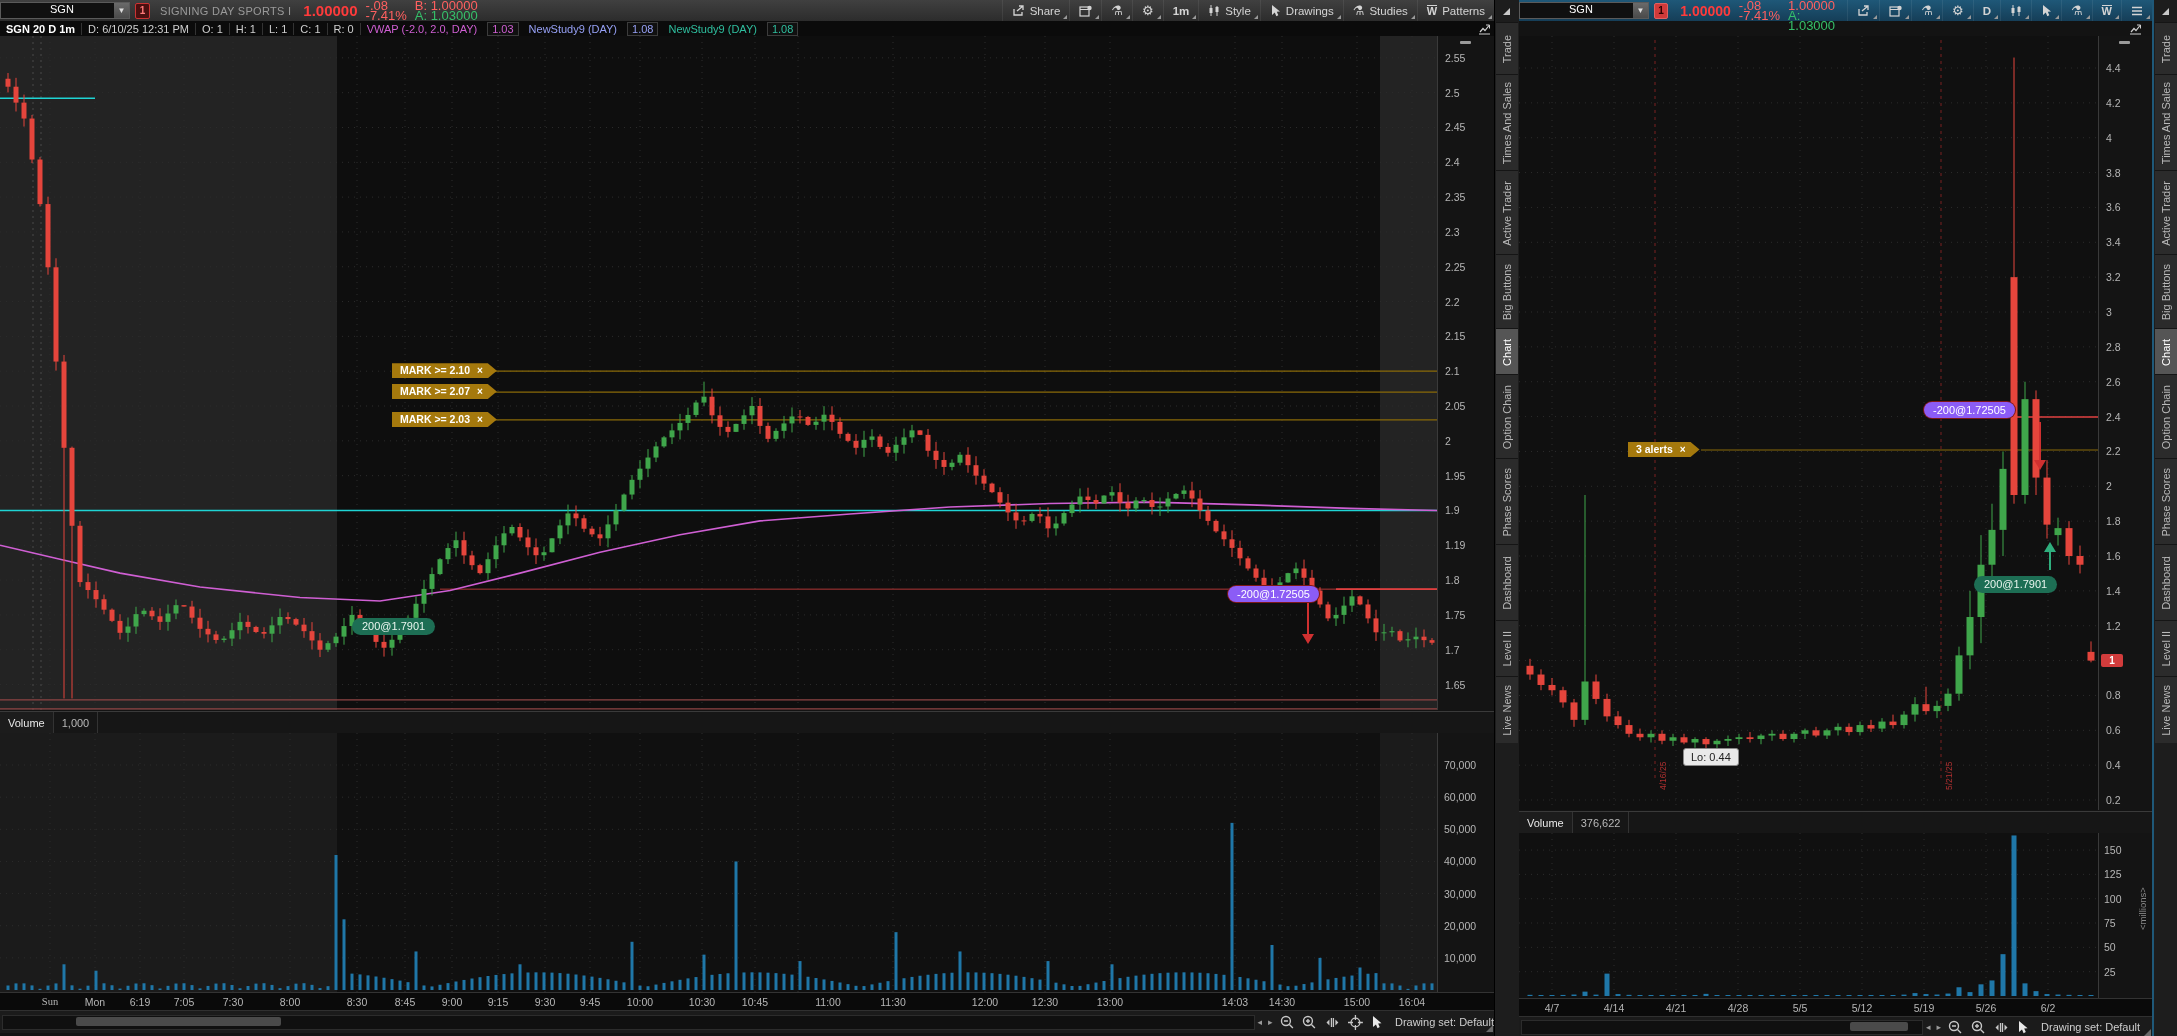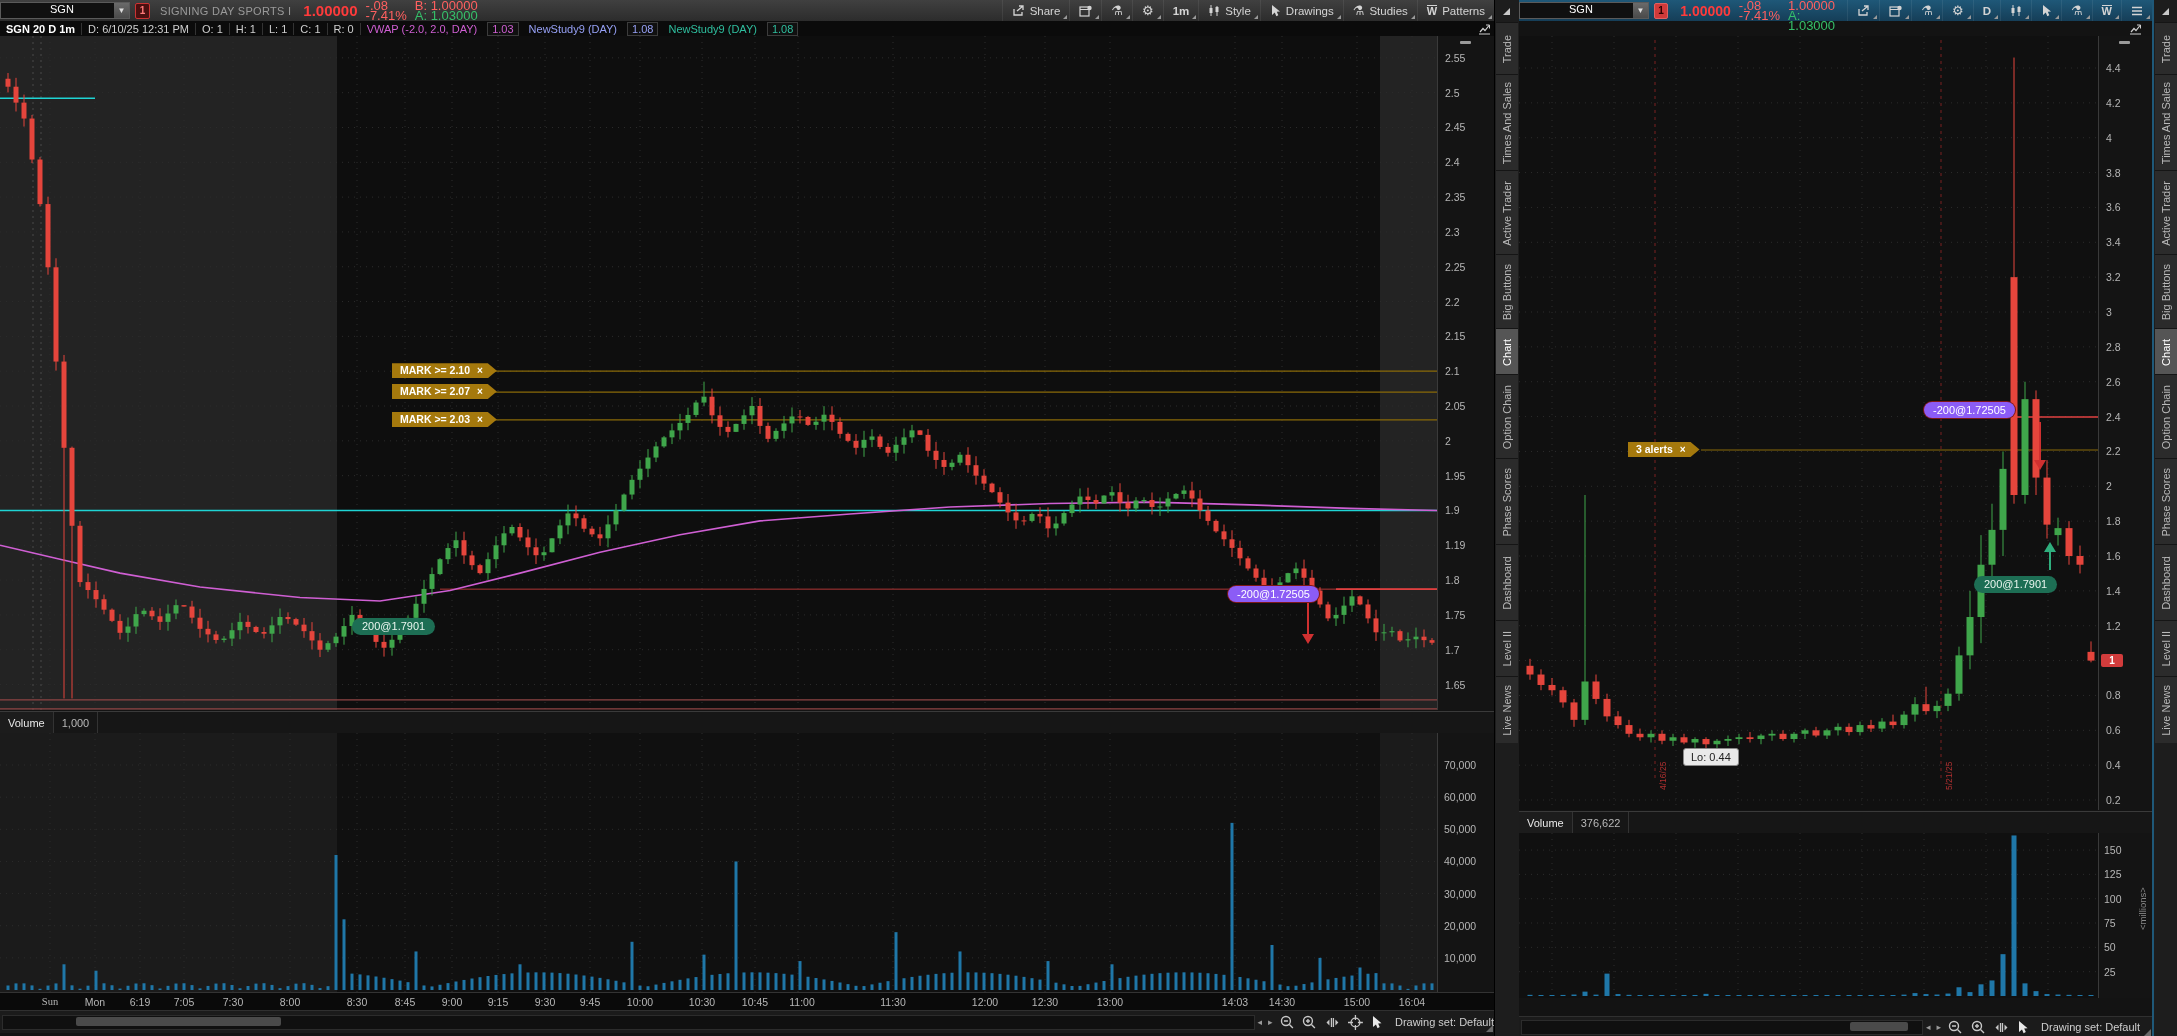--- a/index.html
+++ b/index.html
@@ -826,21 +826,21 @@
       <div class="time-label" style="left: 290px; top: 3px;">8:00</div>
       <div class="time-label" style="left: 357px; top: 3px;">8:30</div>
       <div class="time-label" style="left: 405px; top: 3px;">8:45</div>
       <div class="time-label" style="left: 452px; top: 3px;">9:00</div>
       <div class="time-label" style="left: 498px; top: 3px;">9:15</div>
       <div class="time-label" style="left: 545px; top: 3px;">9:30</div>
       <div class="time-label" style="left: 590px; top: 3px;">9:45</div>
       <div class="time-label" style="left: 640px; top: 3px;">10:00</div>
       <div class="time-label" style="left: 702px; top: 3px;">10:30</div>
       <div class="time-label" style="left: 755px; top: 3px;">10:45</div>
-      <div class="time-label" style="left: 802px; top: 3px;">11:00</div>
+      <div class="time-label" style="left: 828px; top: 3px;">11:00</div>
       <div class="time-label" style="left: 893px; top: 3px;">11:30</div>
       <div class="time-label" style="left: 985px; top: 3px;">12:00</div>
       <div class="time-label" style="left: 1045px; top: 3px;">12:30</div>
       <div class="time-label" style="left: 1110px; top: 3px;">13:00</div>
       <div class="time-label" style="left: 1235px; top: 3px;">14:03</div>
       <div class="time-label" style="left: 1282px; top: 3px;">14:30</div>
       <div class="time-label" style="left: 1357px; top: 3px;">15:00</div>
       <div class="time-label" style="left: 1412px; top: 3px;">16:04</div>
     </div>
 
@@ -1234,20 +1234,31 @@
       <rect x="503.5" y="150.351" width="5" height="12.649" fill="#1f77a8"></rect>
       <rect x="514.5" y="158.135" width="5" height="4.865" fill="#1f77a8"></rect>
       <rect x="525.5" y="161.054" width="5" height="1.946" fill="#1f77a8"></rect>
       <rect x="536.5" y="161.5405" width="5" height="1.4595" fill="#1f77a8"></rect>
       <rect x="547.5" y="161.8324" width="5" height="1.1676" fill="#1f77a8"></rect>
       <rect x="558.5" y="162" width="5" height="1" fill="#1f77a8"></rect>
       <rect x="569.5" y="162" width="5" height="1" fill="#1f77a8"></rect>
     </svg>
   <div style="position:absolute;left:579px;top:833px;width:54px;height:165px;background:#141414;border-left:1px solid #3a3a3a"></div>
 
+  <div class="timeaxis" style="top:998px;width:633px;height:18px">
+      <div class="time-label" style="left: 33px; top: 3px;">4/7</div>
+      <div class="time-label" style="left: 95px; top: 3px;">4/14</div>
+      <div class="time-label" style="left: 157px; top: 3px;">4/21</div>
+      <div class="time-label" style="left: 219px; top: 3px;">4/28</div>
+      <div class="time-label" style="left: 281px; top: 3px;">5/5</div>
+      <div class="time-label" style="left: 343px; top: 3px;">5/12</div>
+      <div class="time-label" style="left: 405px; top: 3px;">5/19</div>
+      <div class="time-label" style="left: 467px; top: 3px;">5/26</div>
+      <div class="time-label" style="left: 529px; top: 3px;">6/2</div>
+    </div>
 
   <div class="statusbar" style="top:1016px;width:633px;height:20px">
     <div class="sb-track" style="width:400px">
       <div class="sb-thumb" style="left:328px;width:58px"></div>
     </div>
     <span class="sb-btn">◂</span>
     <span class="sb-btn">▸</span>
     <svg class="sico" width="15" height="15" viewBox="0 0 15 15">
         <circle cx="6" cy="6" r="4.5" fill="none" stroke="#c8c8c8" stroke-width="1.4"></circle>
         <path d="M9.5 9.5L13 13M4 6h4" stroke="#c8c8c8" stroke-width="1.4"></path>

